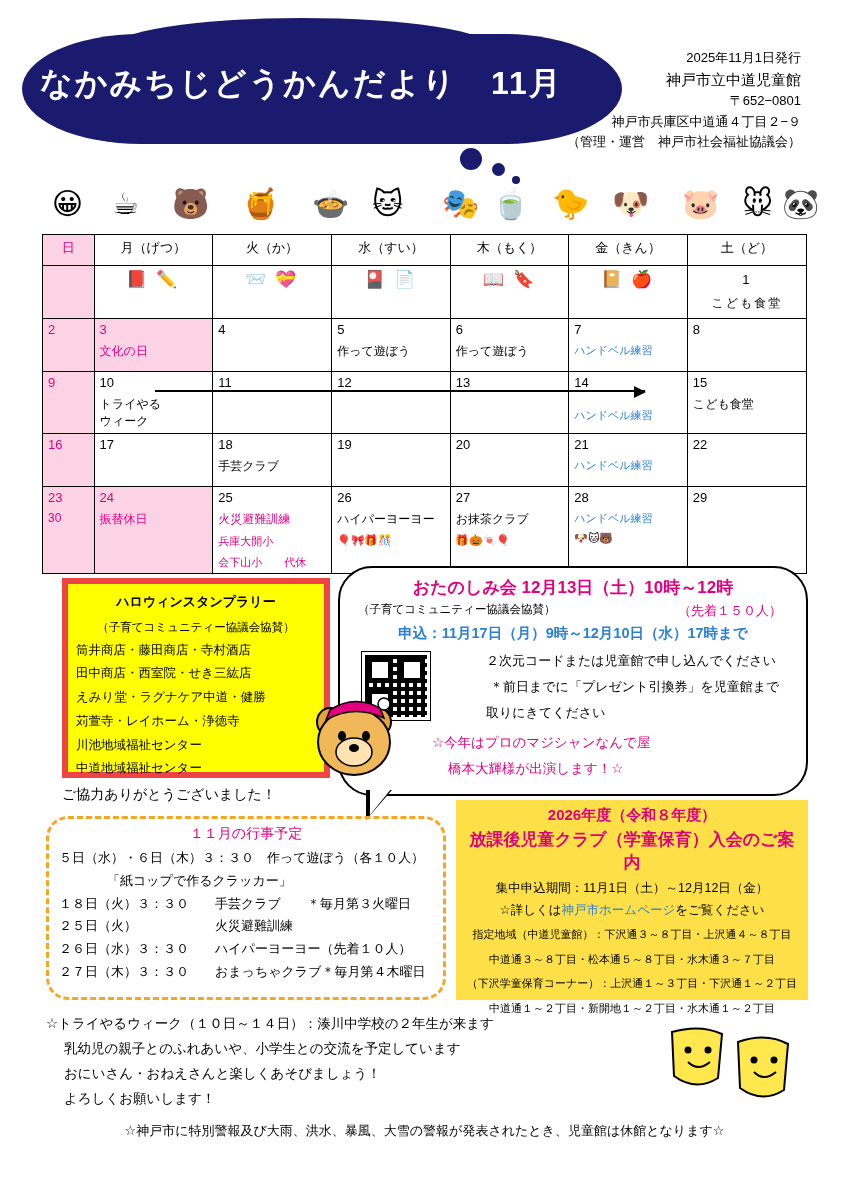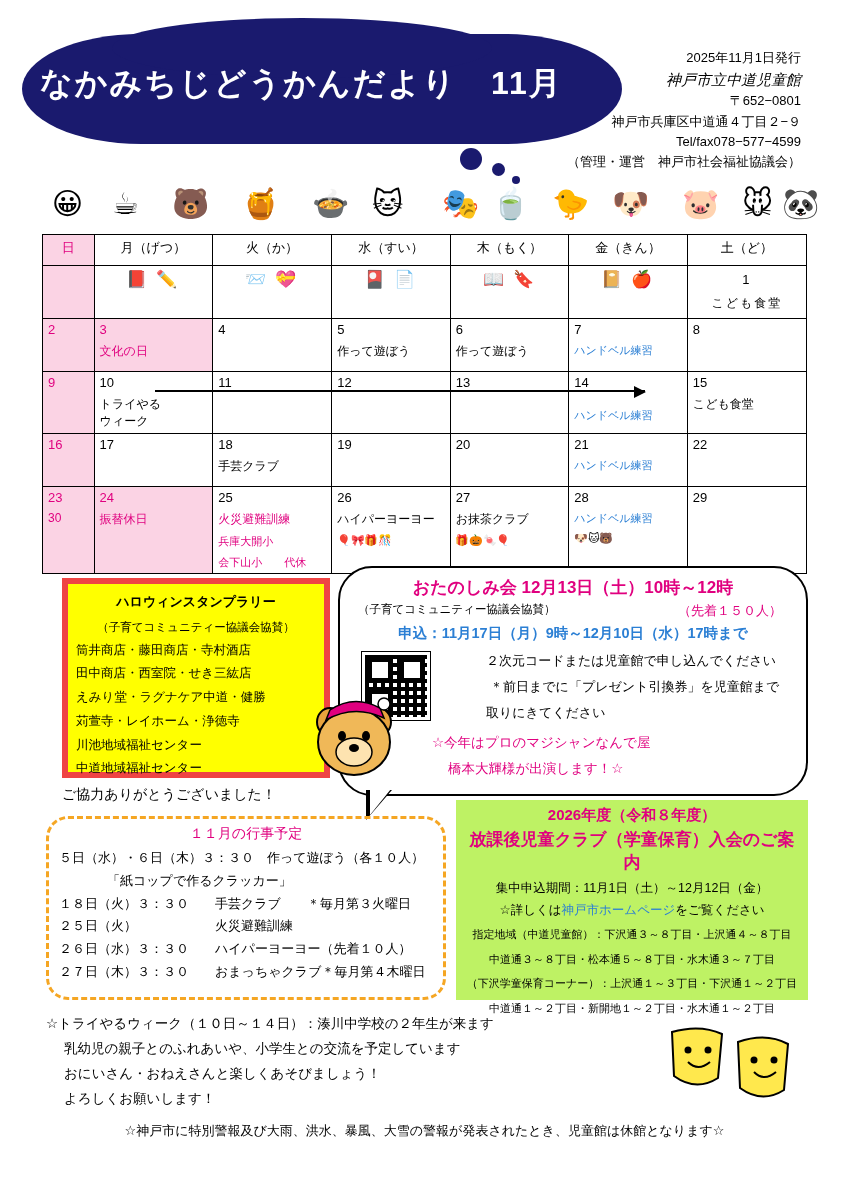--- a/index.html
+++ b/index.html
@@ -28,21 +28,21 @@
     color:#fff;font-size:32px;font-weight:bold;letter-spacing:2px;
     z-index:3;
   }
   .tail1{position:absolute;left:460px;top:148px;width:22px;height:22px;border-radius:50%;background:#1a1a6e;}
   .tail2{position:absolute;left:492px;top:163px;width:13px;height:13px;border-radius:50%;background:#1a1a6e;}
   .tail3{position:absolute;left:512px;top:176px;width:8px;height:8px;border-radius:50%;background:#1a1a6e;}
 
   .header-right{
     position:absolute;right:48px;top:48px;text-align:right;font-size:13px;line-height:1.55;
   }
-  .header-right .big{font-size:15px;font-style:italic;}
+  .header-right .big{font-size:15px;}
 
   
   .strip{position:absolute;left:42px;top:182px;width:765px;height:48px;}
   .strip .ch{position:absolute;top:0;font-size:30px;line-height:44px;}
 
   
   table.cal{
     position:absolute;left:42px;top:234px;
     border-collapse:collapse;width:765px;
     font-size:13px;
@@ -129,21 +129,21 @@
     border:3px dashed #f5a623;border-radius:22px;box-sizing:border-box;
     padding:6px 10px;
   }
   .ob-title{text-align:center;color:#e0007f;font-size:14px;margin-bottom:4px;}
   .ob-line{font-size:13px;line-height:1.75;}
   .ob-line.indent{padding-left:48px;}
 
   
   .pinkbox{
     position:absolute;left:456px;top:800px;width:352px;height:200px;
-    background:#bef264;box-sizing:border-box;padding:6px 8px;text-align:center;
+    background:#fde047;box-sizing:border-box;padding:6px 8px;text-align:center;
   }
   .pb-t1{color:#e0007f;font-weight:bold;font-size:15px;}
   .pb-t2{color:#e0007f;font-weight:bold;font-size:17px;margin-top:3px;}
   .pb-t3{font-size:12.5px;margin-top:6px;}
   .pb-t4{font-size:12.5px;margin-top:5px;}
   .pb-t4 .kw{color:#2b7fd4;}
   .pb-s{font-size:11px;margin-top:6px;line-height:1.7;}
 
   
   .foot{position:absolute;left:46px;top:1012px;width:620px;font-size:13.5px;line-height:1.85;}
@@ -161,21 +161,20 @@
   <div class="tail1"></div>
   <div class="tail2"></div>
   <div class="tail3"></div>
   <div class="title-text">なかみちじどうかんだより　11月</div>
 
   <div class="header-right">
     <div>2025年11月1日発行</div>
     <div class="big">神戸市立中道児童館</div>
     <div>〒652−0801</div>
     <div>神戸市兵庫区中道通４丁目２−９</div>
-    <div>Tel/fax078−577−4599</div>
     <div>（管理・運営　神戸市社会福祉協議会）</div>
   </div>
 
   <div class="strip">
     <span class="ch" style="left:10px">😀</span>
     <span class="ch" style="left:70px">☕</span>
     <span class="ch" style="left:130px">🐻</span>
     <span class="ch" style="left:200px">🍯</span>
     <span class="ch" style="left:270px">🍲</span>
     <span class="ch" style="left:330px">🐱</span>

